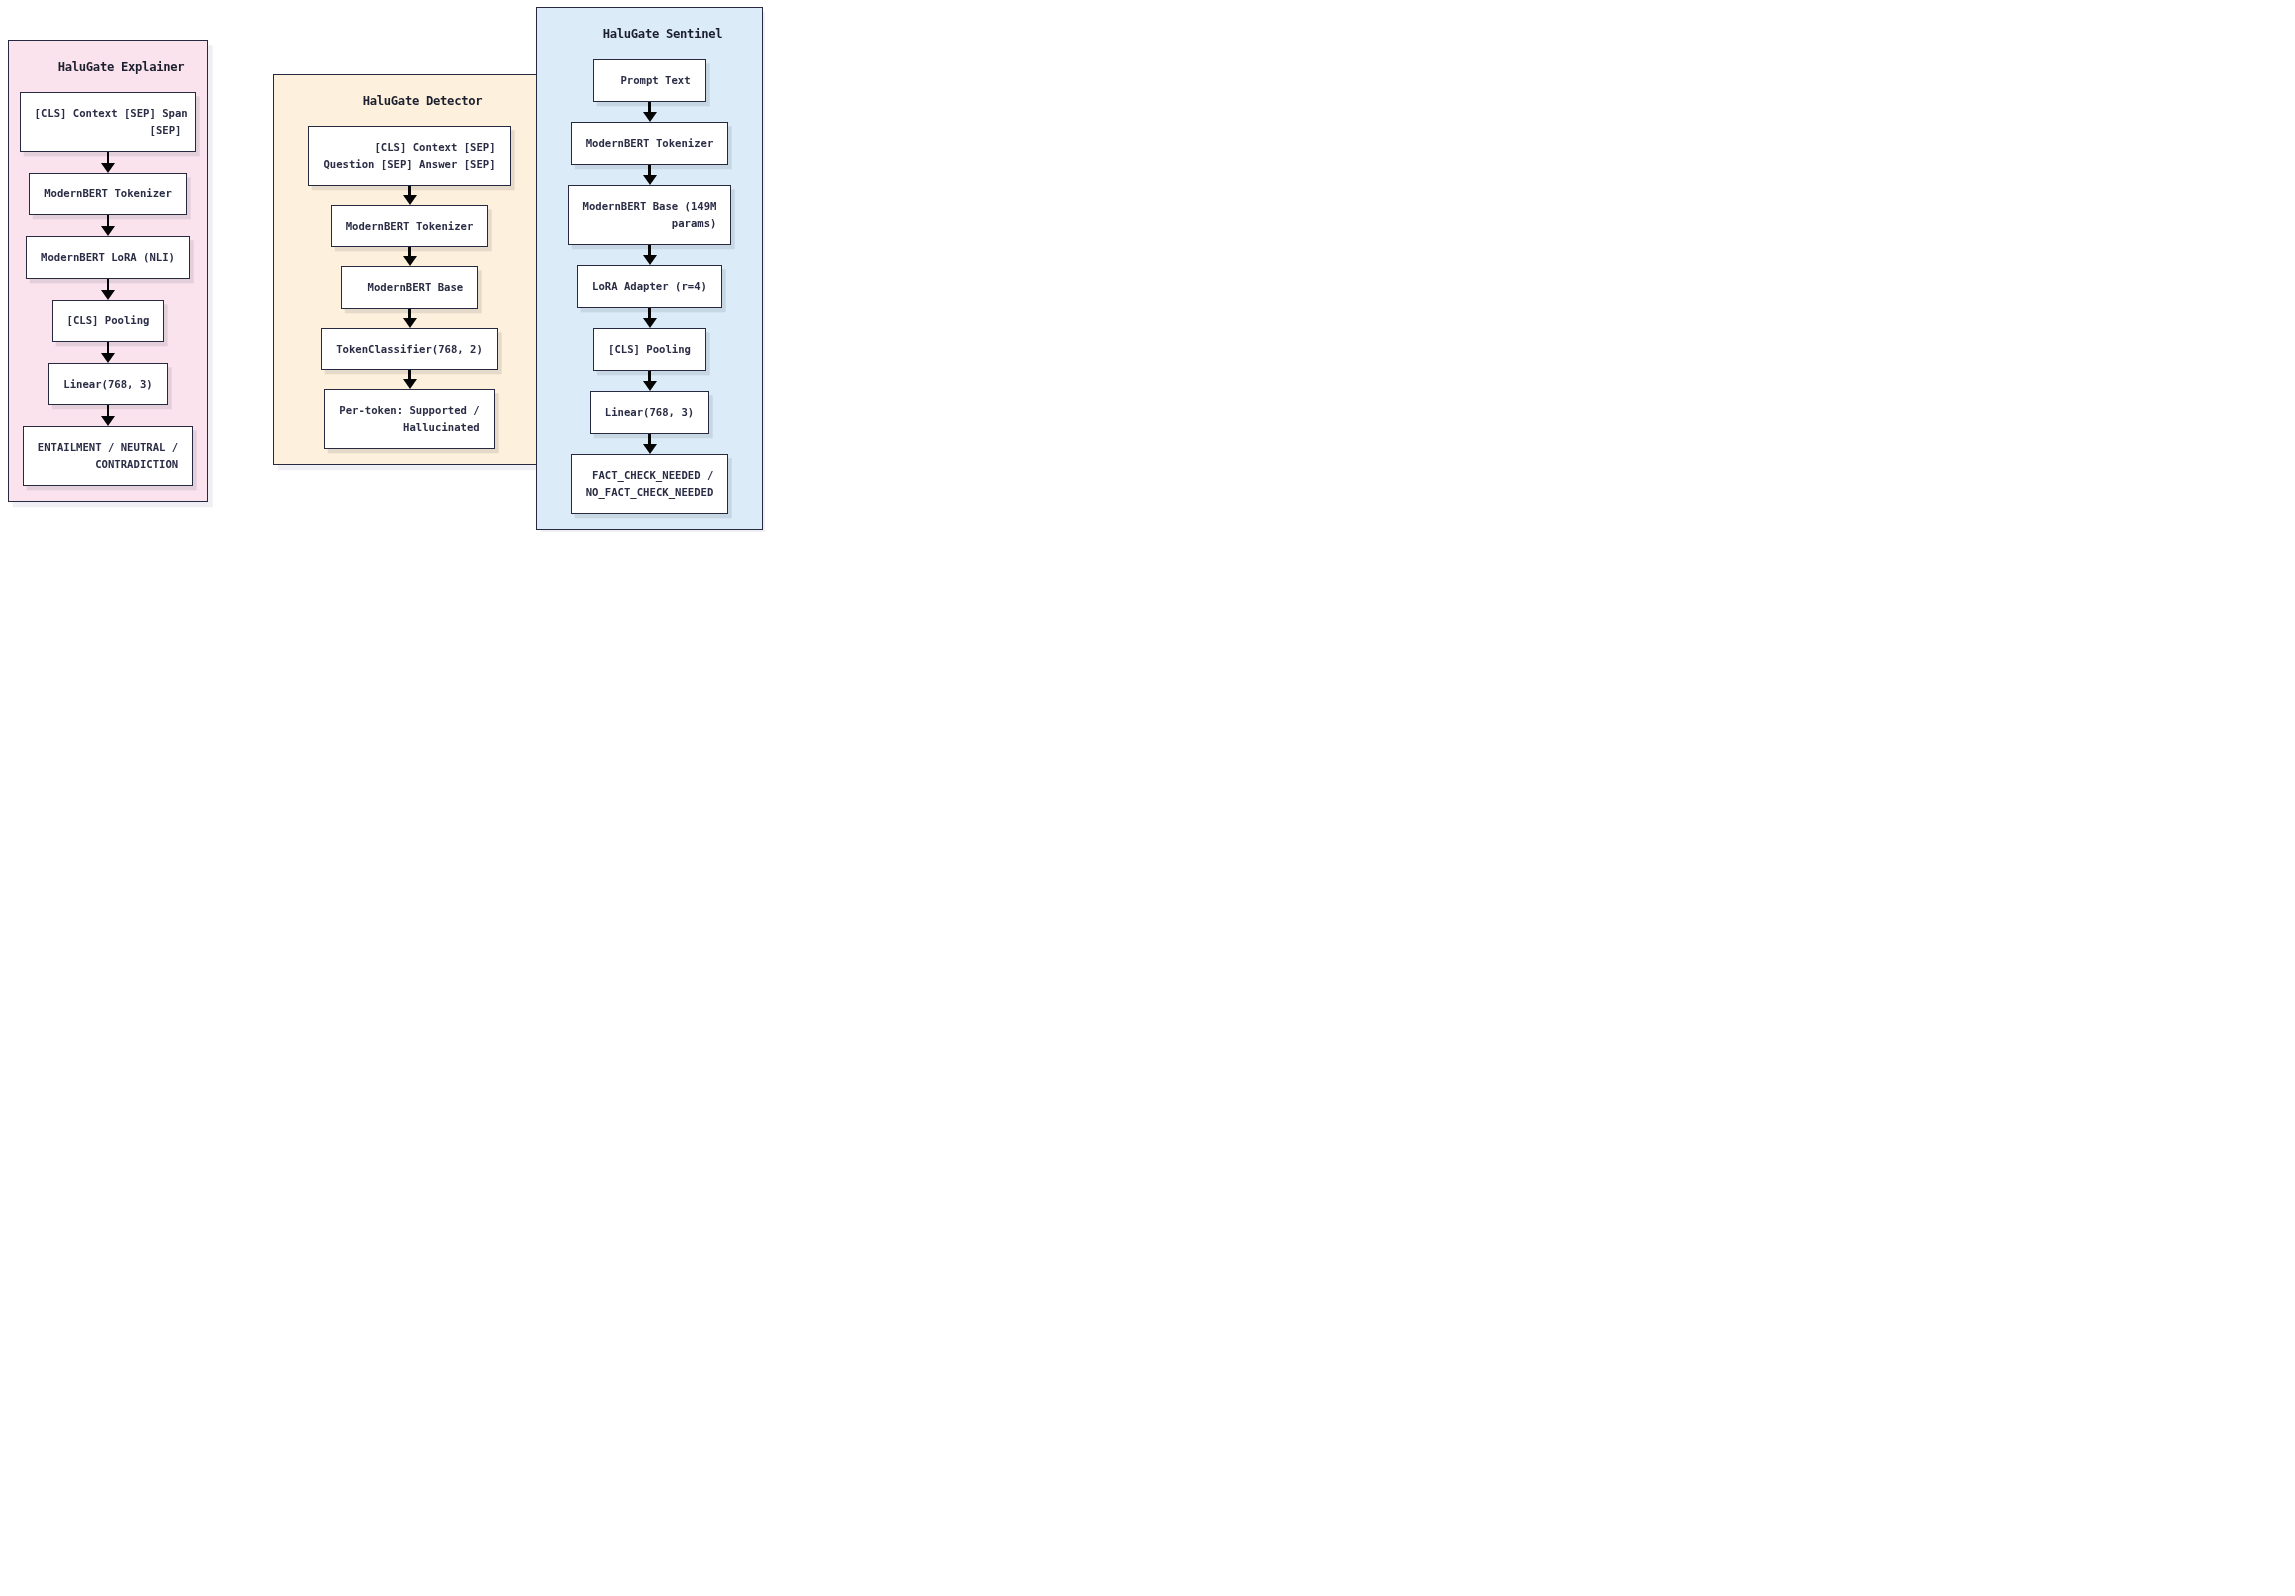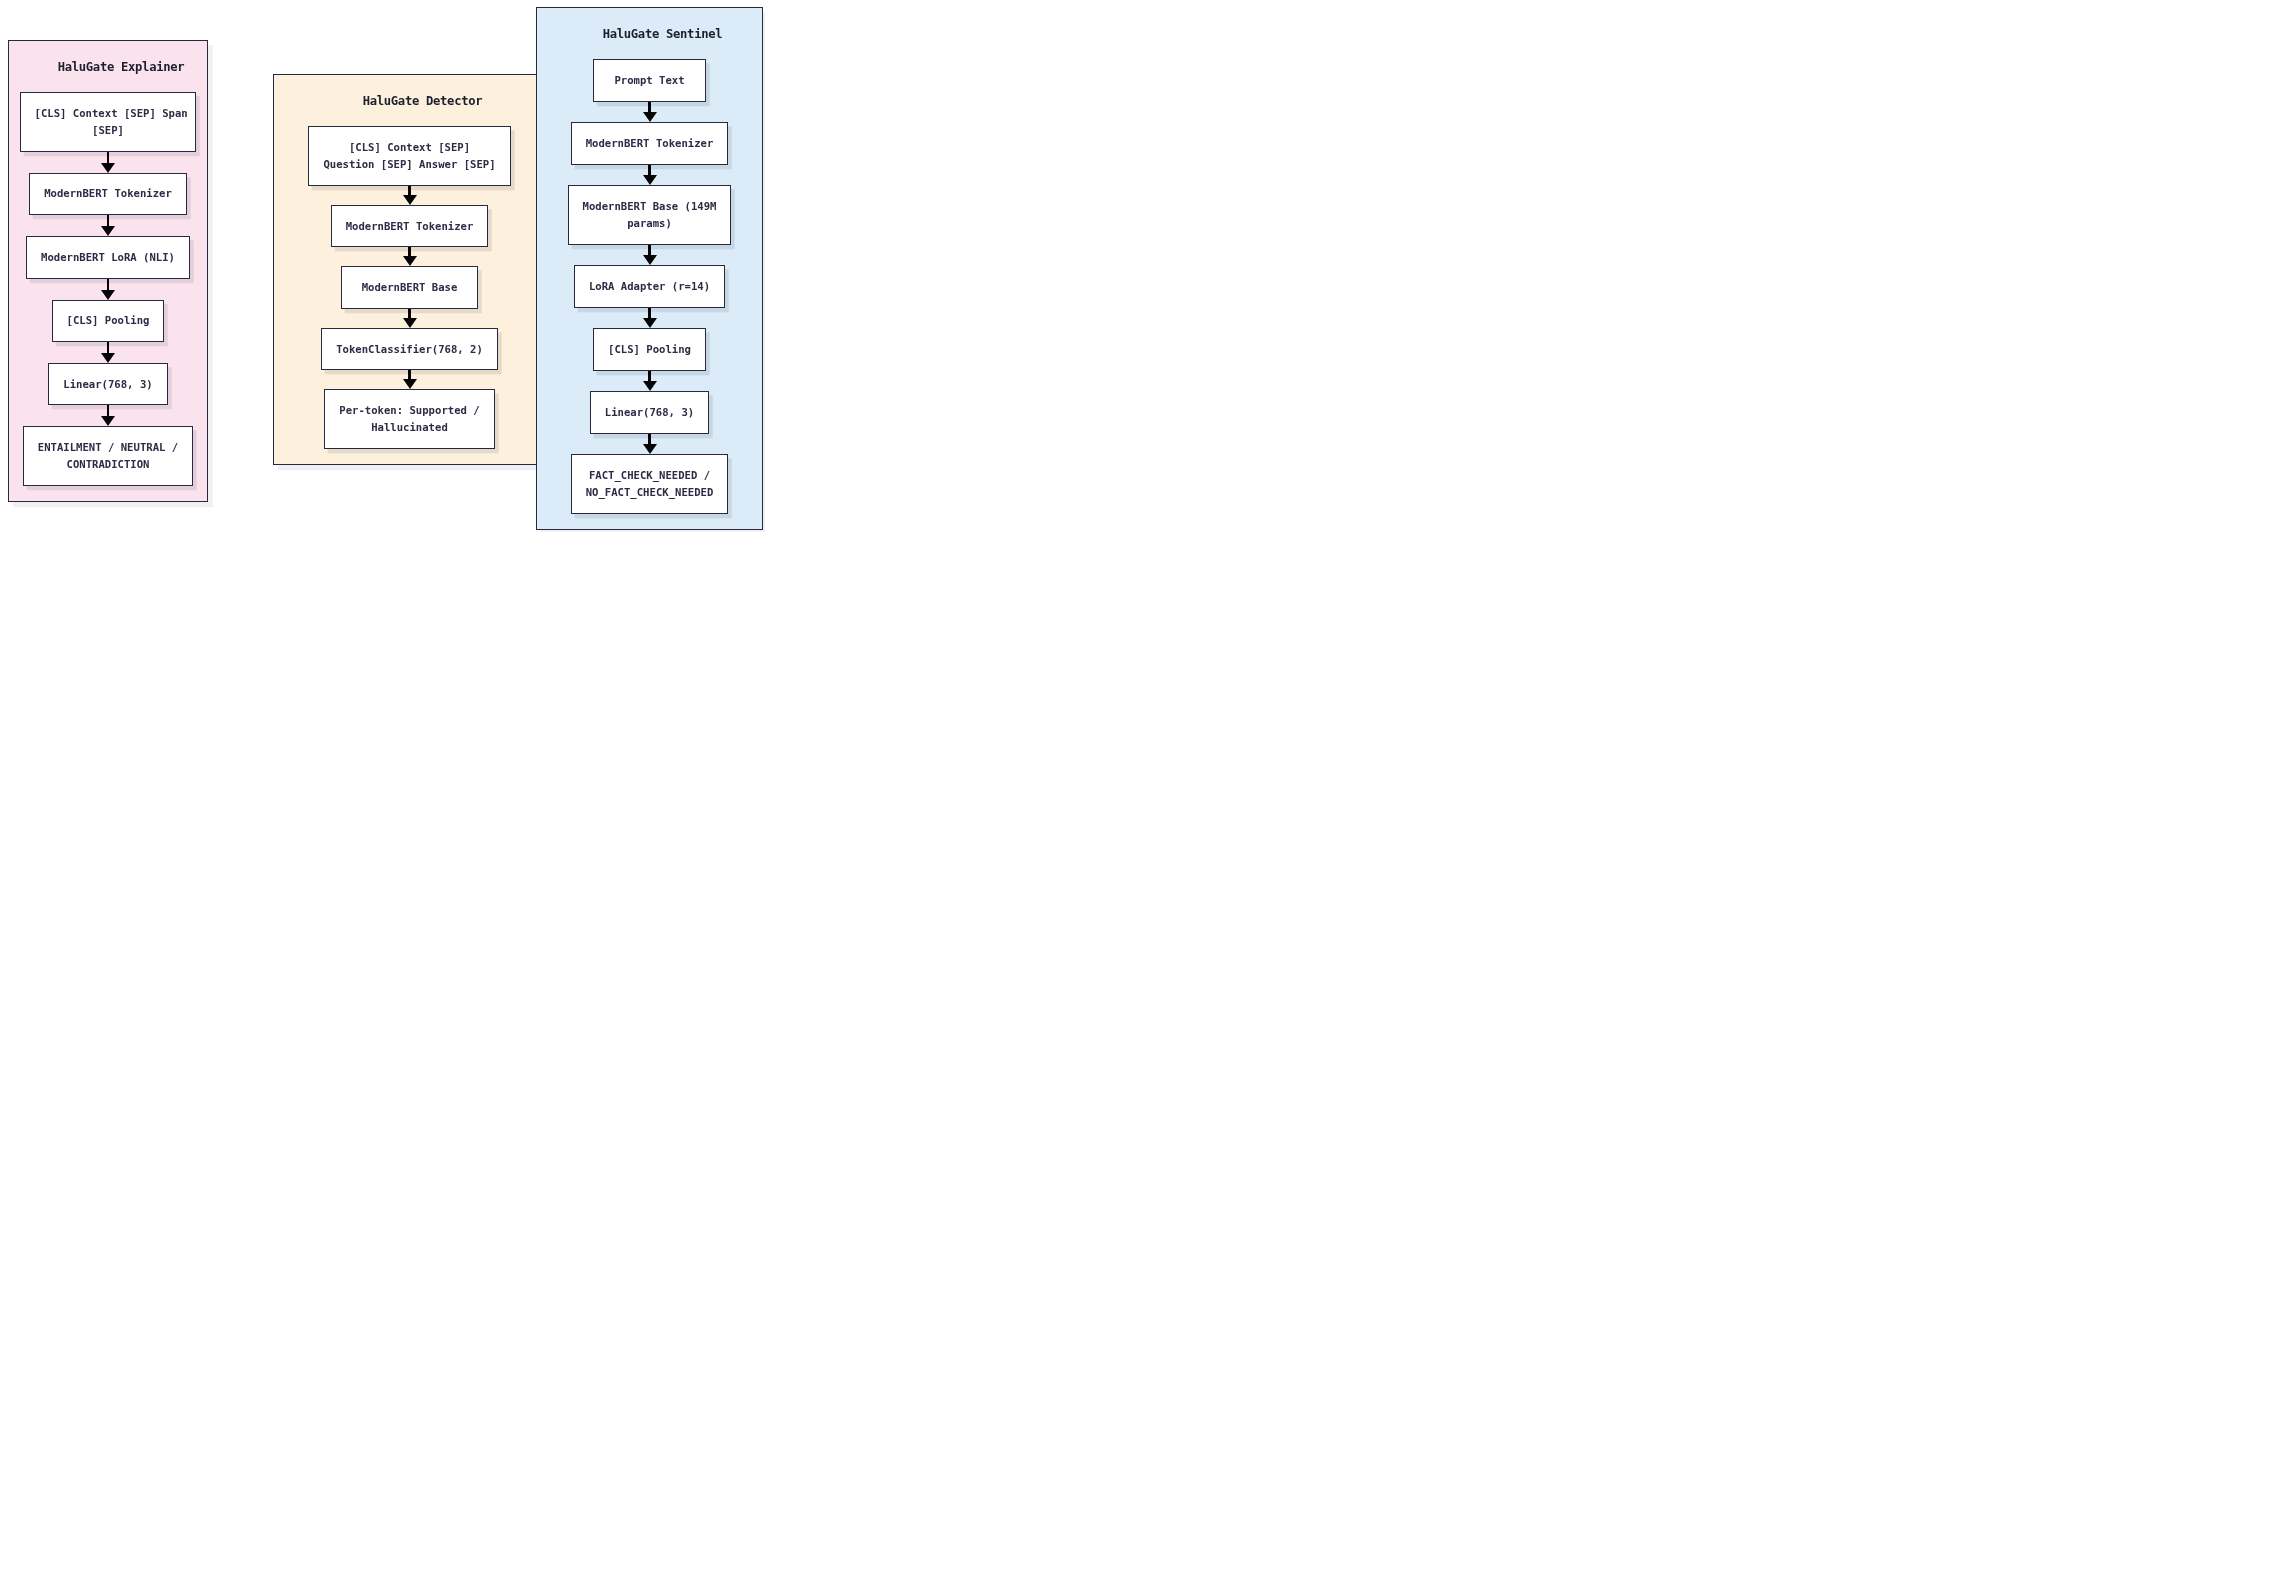--- a/index.html
+++ b/index.html
@@ -48,21 +48,21 @@
     color: #2a2d45;
     font-size: 10.6px;
     font-weight: 600;
     line-height: 1.62;
     text-align: center;
     padding: 11.7px 14px;
     min-width: 55%;
     max-width: 100%;
     flex: 0 0 auto;
   }
-  .node span { display: block; white-space: nowrap; }
+  .node span { display: block; white-space: nowrap; text-align: right; }
   .arrow {
     flex: 1 1 18px;
     min-height: 16px;
     display: flex;
     flex-direction: column;
     align-items: center;
     width: 100%;
   }
   .arrow .shaft { flex: 1 1 auto; width: 2.1px; background: #050505; }
   .arrow .head {
@@ -182,21 +182,21 @@
         </div>
       <div class="node">
         <span>ModernBERT Base (149M</span>
         <span>params)</span>
       </div>
       <div class="arrow">
           <div class="shaft"></div>
           <div class="head"></div>
         </div>
       <div class="node">
-        <span>LoRA Adapter (r=14)</span>
+        <span>LoRA Adapter (r=4)</span>
       </div>
       <div class="arrow">
           <div class="shaft"></div>
           <div class="head"></div>
         </div>
       <div class="node">
         <span>[CLS] Pooling</span>
       </div>
       <div class="arrow">
           <div class="shaft"></div>

